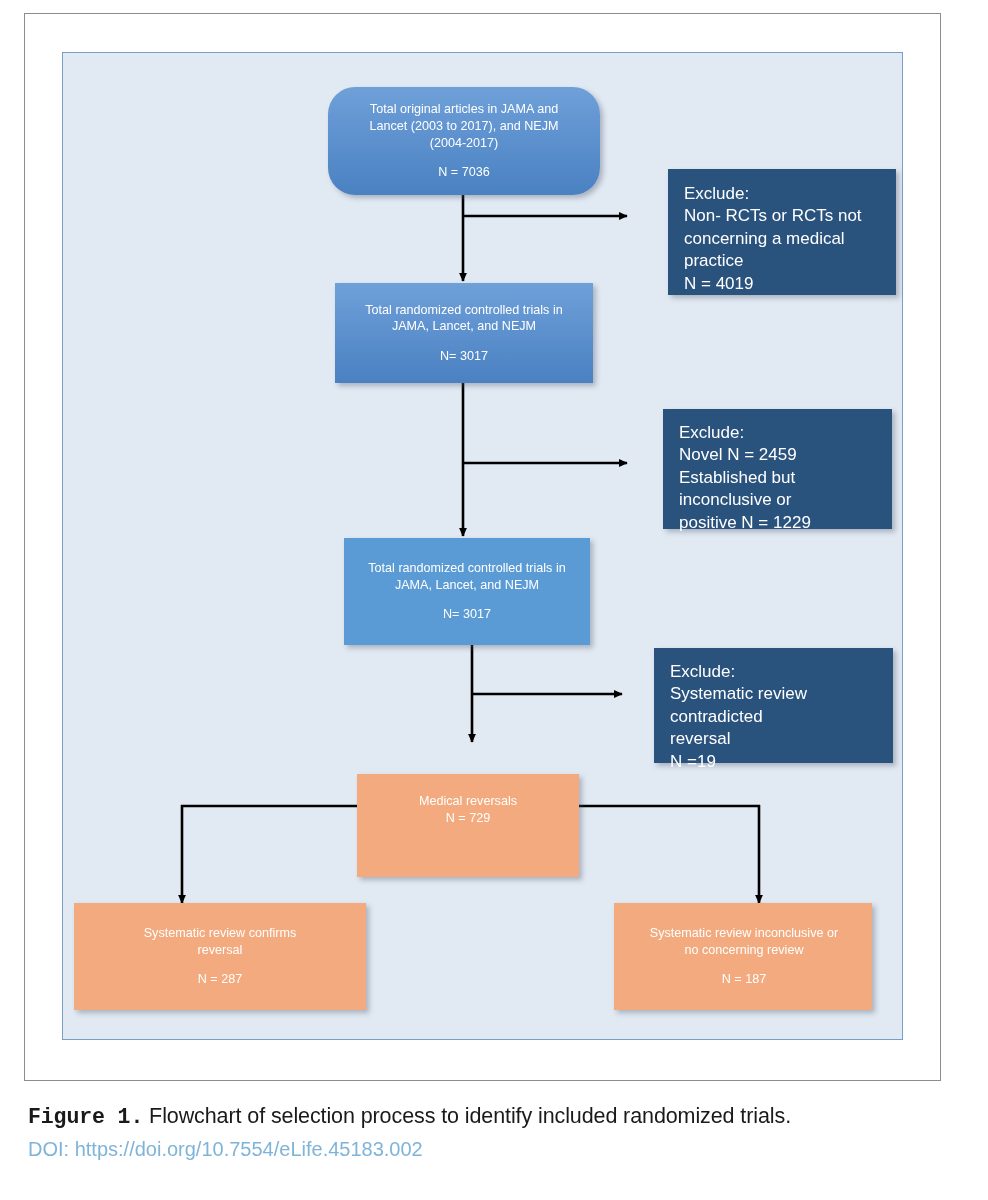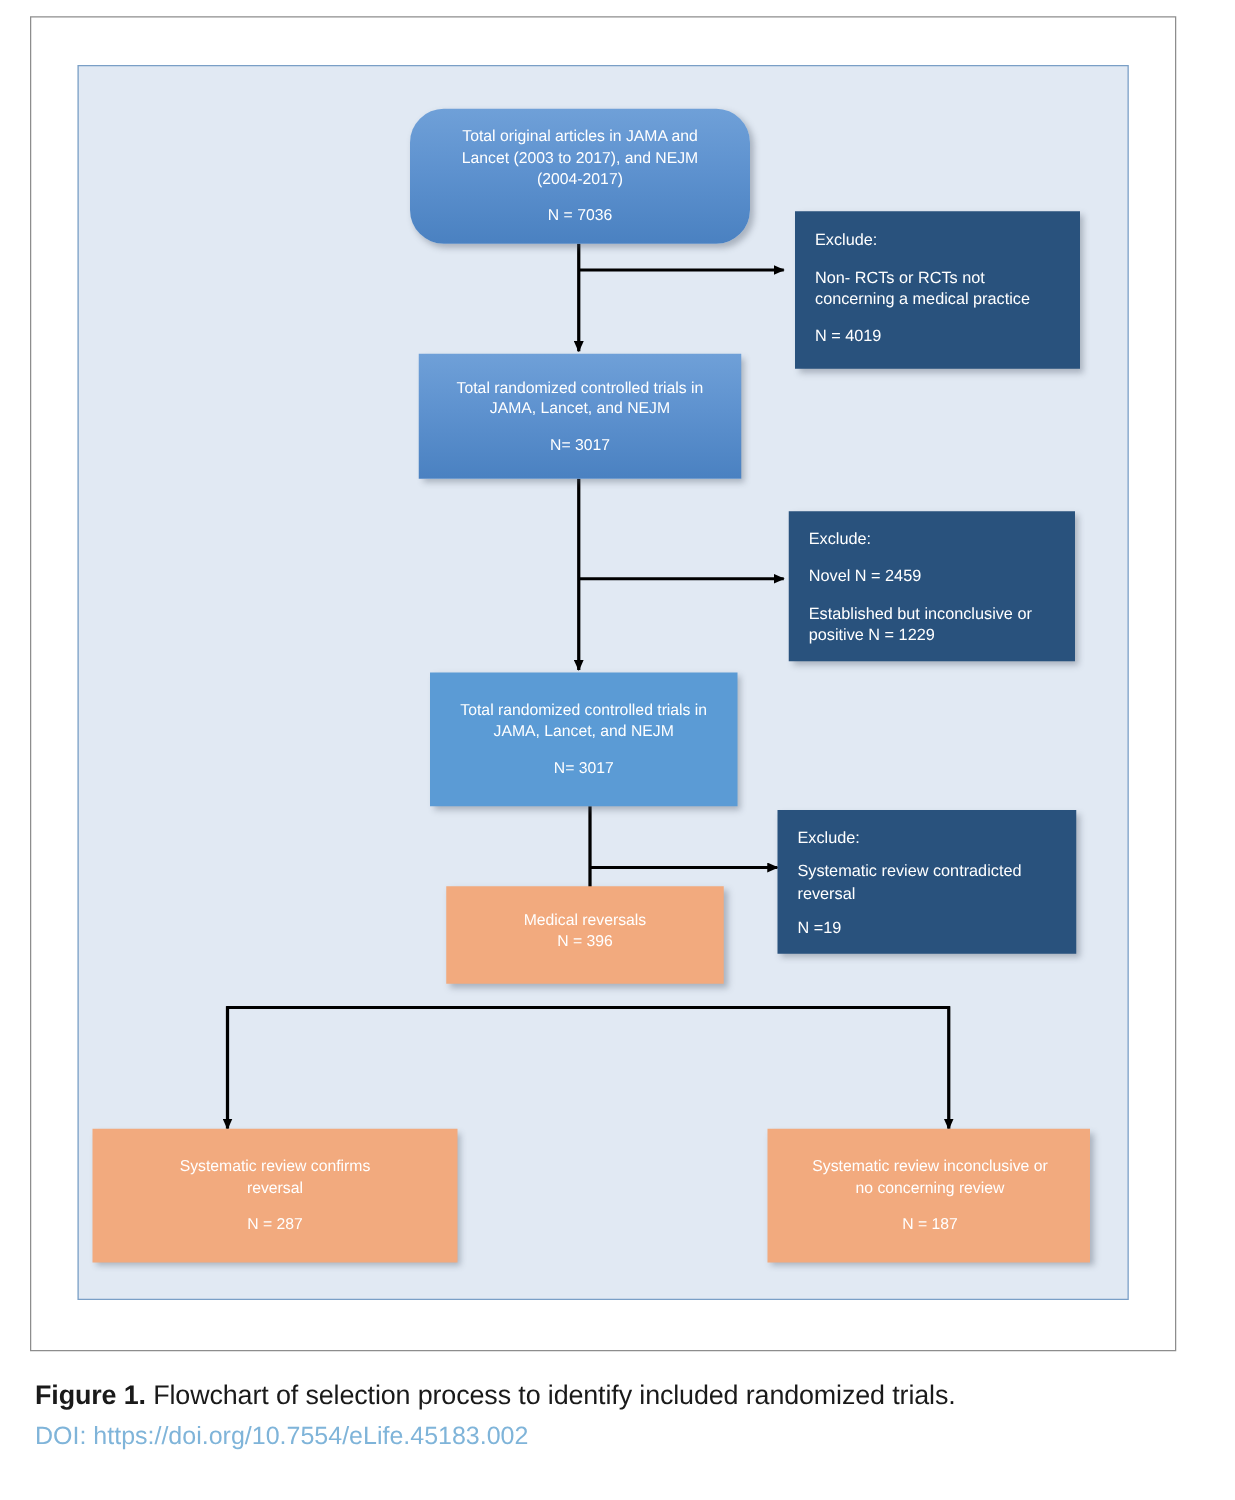--- a/index.html
+++ b/index.html
@@ -61,21 +61,22 @@
   }
   
   .node-blue-flat {
     background: #5b9bd5;
     font-size: 12.6px;
   }
   
   .node-navy {
     background: #29527d;
     text-align: left;
-    font-size: 13px;
+    font-size: 17px;
+    margin-left: 32px;
   }
   
   .node-orange {
     background: #f2aa7e;
     font-size: 12.6px;
   }
 
   .nodetext {
     display: flex;
     flex-direction: column;
@@ -89,21 +90,21 @@
     position: absolute;
     left: 28px; top: 1104px;
     width: 930px;
   }
   #caption-line {
     font-size: 21.5px;
     color: #1a1a1a;
     letter-spacing: -0.1px;
     white-space: nowrap;
   }
-  #caption-label { font-weight: bold; }
+  #caption-label { font-weight: bold; font-family: Liberation Mono, monospace; }
   #caption-doi {
     margin-top: 9px;
     font-size: 20px;
     color: #7fb4d9;
     white-space: nowrap;
   }
 </style>
 </head>
 <body>
 
@@ -202,24 +203,24 @@
     <div class="nodetext">
       <span class="line">Exclude:</span>
       <span class="gap"></span>
       <span class="line">Systematic review contradicted</span>
       <span class="line">reversal</span>
       <span class="gap"></span>
       <span class="line">N =19</span>
     </div>
   </div>
 
-  <div class="node node-orange" style="left:357px; top:709px; width:222px; height:78px; padding-top:19px;">
+  <div class="node node-orange" style="left:357px; top:774px; width:222px; height:103px; padding-top:19px;">
     <div class="nodetext" style="justify-content:flex-start;">
       <span class="line">Medical reversals</span>
-      <span class="line">N = 396</span>
+      <span class="line">N = 729</span>
     </div>
   </div>
 
   <div class="node node-orange" style="left:74px; top:903px; width:292px; height:107px;">
     <div class="nodetext">
       <span class="line">Systematic review confirms</span>
       <span class="line">reversal</span>
       <span class="gap"></span>
       <span class="line">N = 287</span>
     </div>

